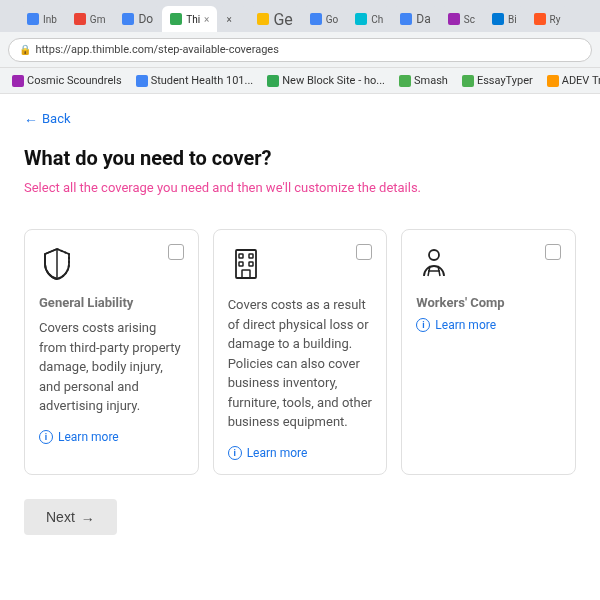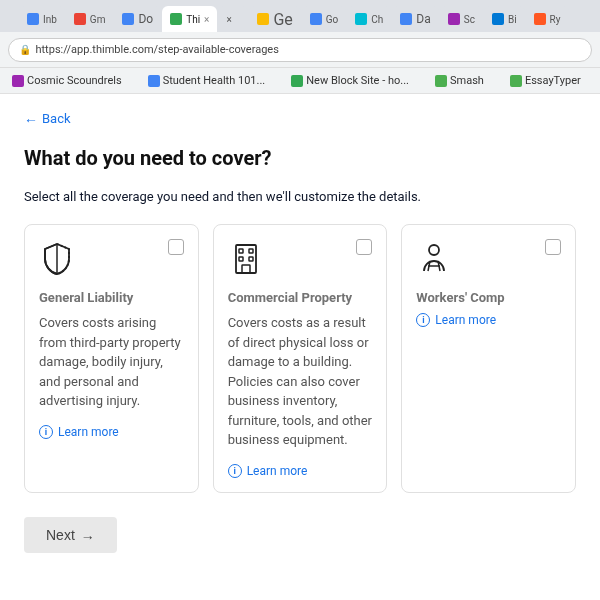--- a/index.html
+++ b/index.html
@@ -84,21 +84,21 @@
       color: #555;
     }
 
     .bookmarks-bar {
       background: #f1f3f4;
       height: 26px;
       display: flex;
       align-items: center;
       padding: 0 8px;
       border-bottom: 1px solid #e0e0e0;
-      gap: 18px;
+      gap: 6px;
       overflow: hidden;
     }
     .bookmark-item {
       display: flex;
       align-items: center;
       gap: 3px;
       font-size: 11px;
       color: #333;
       white-space: nowrap;
       padding: 2px 4px;
@@ -130,26 +130,26 @@
       margin-bottom: 20px;
     }
     .back-arrow {
       font-size: 14px;
     }
 
     .page-title {
       font-size: 20px;
       font-weight: 700;
       color: #111;
-      margin-bottom: 19px;
+      margin-bottom: 10px;
     }
     .page-subtitle {
       font-size: 13px;
-      color: #0f172a;
-      margin-bottom: 20px;
+      color: #ec4899;
+      margin-bottom: 34px;
     }
 
     .cards-grid {
       display: grid;
       grid-template-columns: 1fr 1fr 1fr;
       gap: 14px;
       margin-bottom: 24px;
     }
 
     .coverage-card {
@@ -346,21 +346,20 @@
     <div class="coverage-card">
       <div class="card-checkbox"></div>
       <svg class="card-icon" viewBox="0 0 36 36" fill="none" xmlns="http://www.w3.org/2000/svg">
         <rect x="8" y="4" width="20" height="28" rx="1" stroke="#222" stroke-width="1.8" fill="none"></rect>
         <rect x="11" y="8" width="4" height="4" rx="0.5" stroke="#222" stroke-width="1.5" fill="none"></rect>
         <rect x="21" y="8" width="4" height="4" rx="0.5" stroke="#222" stroke-width="1.5" fill="none"></rect>
         <rect x="11" y="16" width="4" height="4" rx="0.5" stroke="#222" stroke-width="1.5" fill="none"></rect>
         <rect x="21" y="16" width="4" height="4" rx="0.5" stroke="#222" stroke-width="1.5" fill="none"></rect>
         <rect x="14" y="24" width="8" height="8" rx="0.5" stroke="#222" stroke-width="1.5" fill="none"></rect>
       </svg>
-      <div class="card-title">Commercial Property</div>
       <div class="card-description">Covers costs as a result of direct physical loss or damage to a building. Policies can also cover business inventory, furniture, tools, and other business equipment.</div>
       <div class="learn-more">
         <span class="info-icon">i</span>
         <span>Learn more</span>
       </div>
     </div>
 
     <div class="coverage-card">
       <div class="card-checkbox"></div>
       <svg class="card-icon" viewBox="0 0 36 36" fill="none" xmlns="http://www.w3.org/2000/svg">

